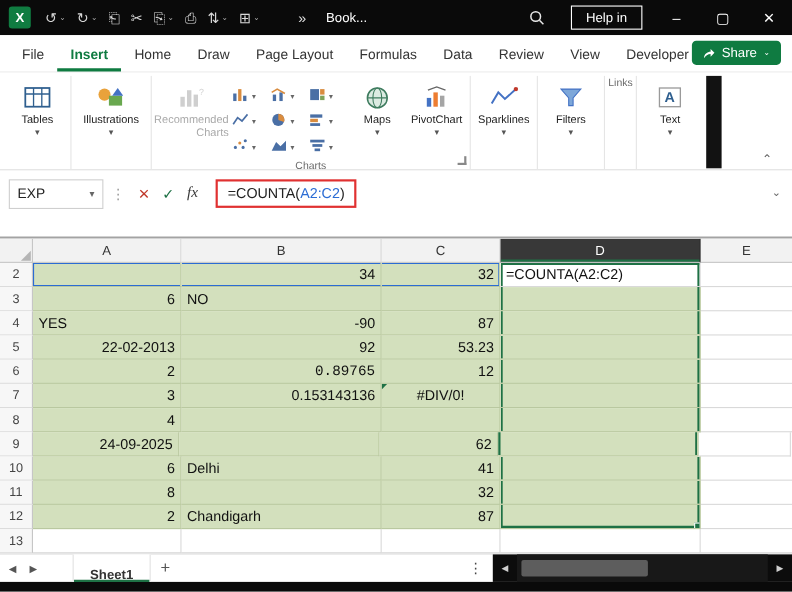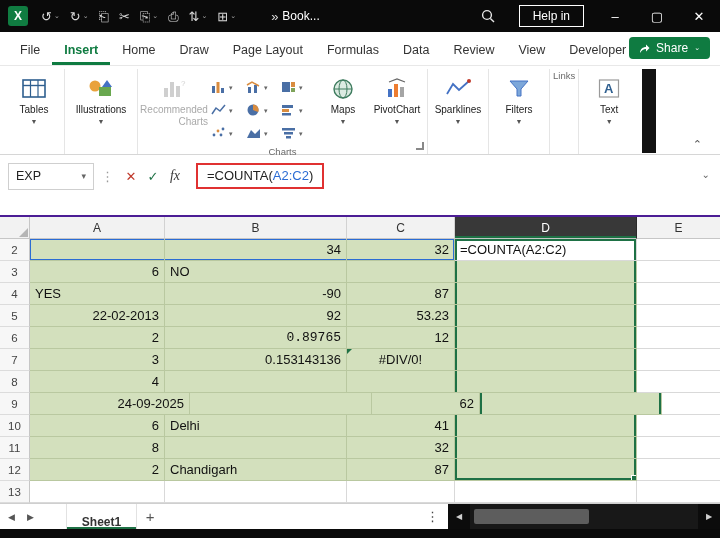--- a/index.html
+++ b/index.html
@@ -7,21 +7,21 @@
     font-family:"Liberation Sans",sans-serif;color:#222;-webkit-font-smoothing:antialiased}
 
   
   .titlebar{height:32px;background:#0a0a0a;display:flex;align-items:center;padding-left:8px;color:#e6e6e6;font-size:12px}
   .excel-logo{width:20px;height:20px;background:#107c41;border-radius:3px;color:#fff;display:flex;align-items:center;justify-content:center;font-weight:bold;font-size:12px;margin-right:8px}
   .qat{display:flex;align-items:center}
   .qitem{display:flex;align-items:center;padding:0 5px;height:26px;color:#d8d8d8}
   .qitem .glyph{font-size:13px;line-height:1}
   .qchev{font-size:7px;margin-left:2px;color:#aaa}
   .overflow{margin-left:26px;color:#ddd;font-size:13px;padding:0 4px}
-  .doc-title{color:#fff;font-size:12px;white-space:nowrap}
+  .doc-title{margin-left:14px;color:#fff;font-size:12px;white-space:nowrap}
   .tb-right{margin-left:auto;display:flex;align-items:center;height:100%}
   .search-btn{padding:0 14px;display:flex;align-items:center}
   .signin{border:1px solid #ffffff;color:#fff;padding:3px 13px;font-size:12px;margin:0 10px;white-space:nowrap}
   .winbtn{width:42px;height:32px;display:flex;align-items:center;justify-content:center;font-size:13px;color:#fff}
 
   
   .ribbon-tabs{height:34px;display:flex;align-items:flex-end;background:#fff;padding-left:8px;position:relative;border-bottom:1px solid #e8e8e8}
   .rtab{padding:8px 12px 8px;font-size:12.5px;color:#333;white-space:nowrap}
   .rtab.active{color:#0f7b41;font-weight:bold;box-shadow:inset 0 -3px 0 #0f7b41}
   .share-btn{position:absolute;right:10px;top:5px;background:#0f7b41;color:#fff;border-radius:4px;padding:4px 10px;font-size:12px;display:flex;gap:6px;align-items:center}
@@ -40,21 +40,21 @@
   .bigbtn.disabled{color:#a9a9a9}
   .bigbtn.disabled svg{opacity:.4;filter:grayscale(1)}
   .mini-grid{display:grid;grid-template-columns:repeat(3,35px);grid-auto-rows:23px;margin:7px 2px 0 2px}
   .mini{display:flex;align-items:center;gap:3px;padding:2px 2px}
   .mini .mchev{font-size:7px;color:#666}
   .dlg-launcher{position:absolute;right:3px;bottom:4px;width:8px;height:8px;border-right:2px solid #888;border-bottom:2px solid #888}
   .dark-strip{width:14px;background:#121212;height:84px;margin-left:3px}
   .collapse-chev{position:absolute;right:18px;bottom:3px;font-size:11px;color:#555}
 
   
-  .fbar{height:62px;border-bottom:2px solid #4c1d95;padding:6px 8px 0;position:relative;background:#fff}
+  .fbar{height:62px;border-bottom:2px solid #a3a3a3;padding:6px 8px 0;position:relative;background:#fff}
   .fbar-row{display:flex;align-items:center;height:30px}
   .namebox{width:86px;height:27px;border:1px solid #cfcfcf;display:flex;align-items:center;padding:0 7px;font-size:12.5px;background:#fff}
   .namebox .nb-text{flex:1;color:#222}
   .nb-chev{font-size:9px;color:#666}
   .fb-dots{color:#9a9a9a;margin:0 7px;font-size:13px;letter-spacing:-1px}
   .fb-btn{width:22px;text-align:center;font-size:13px}
   .fb-x{color:#c0392b}.fb-check{color:#1e7145}
   .fb-fx{font-style:italic;font-family:"Liberation Serif",serif;color:#3a3a3a;font-size:14px}
   .fred{border:2px solid #e03131;display:flex;align-items:center;padding:3px 9px 4px;margin-left:10px;font-size:13px;white-space:nowrap}
   .fref{color:#2b6cd4}
@@ -450,21 +450,21 @@
       <div class="grow">
         <div class="rhdr">8</div>
         <div class="cell fg a-r" style="width: 135px;">4</div>
         <div class="cell fg" style="width: 182px;"></div>
         <div class="cell fg" style="width: 108px;"></div>
         <div class="cell fg dmid" style="width: 182px;"></div>
         <div class="cell" style="width: 84px;"></div>
       </div>
       <div class="grow">
         <div class="rhdr">9</div>
-        <div class="cell fg a-r" style="width: 160px;">24-09-2025</div>
+        <div class="cell fg a-r" style="width: 133px;">24-09-2025</div>
         <div class="cell fg" style="width: 182px;"></div>
         <div class="cell fg a-r" style="width: 108px;">62</div>
         <div class="cell fg dmid" style="width: 182px;"></div>
         <div class="cell" style="width: 84px;"></div>
       </div>
       <div class="grow">
         <div class="rhdr">10</div>
         <div class="cell fg a-r" style="width: 135px;">6</div>
         <div class="cell fg" style="width: 182px;">Delhi</div>
         <div class="cell fg a-r" style="width: 108px;">41</div>

